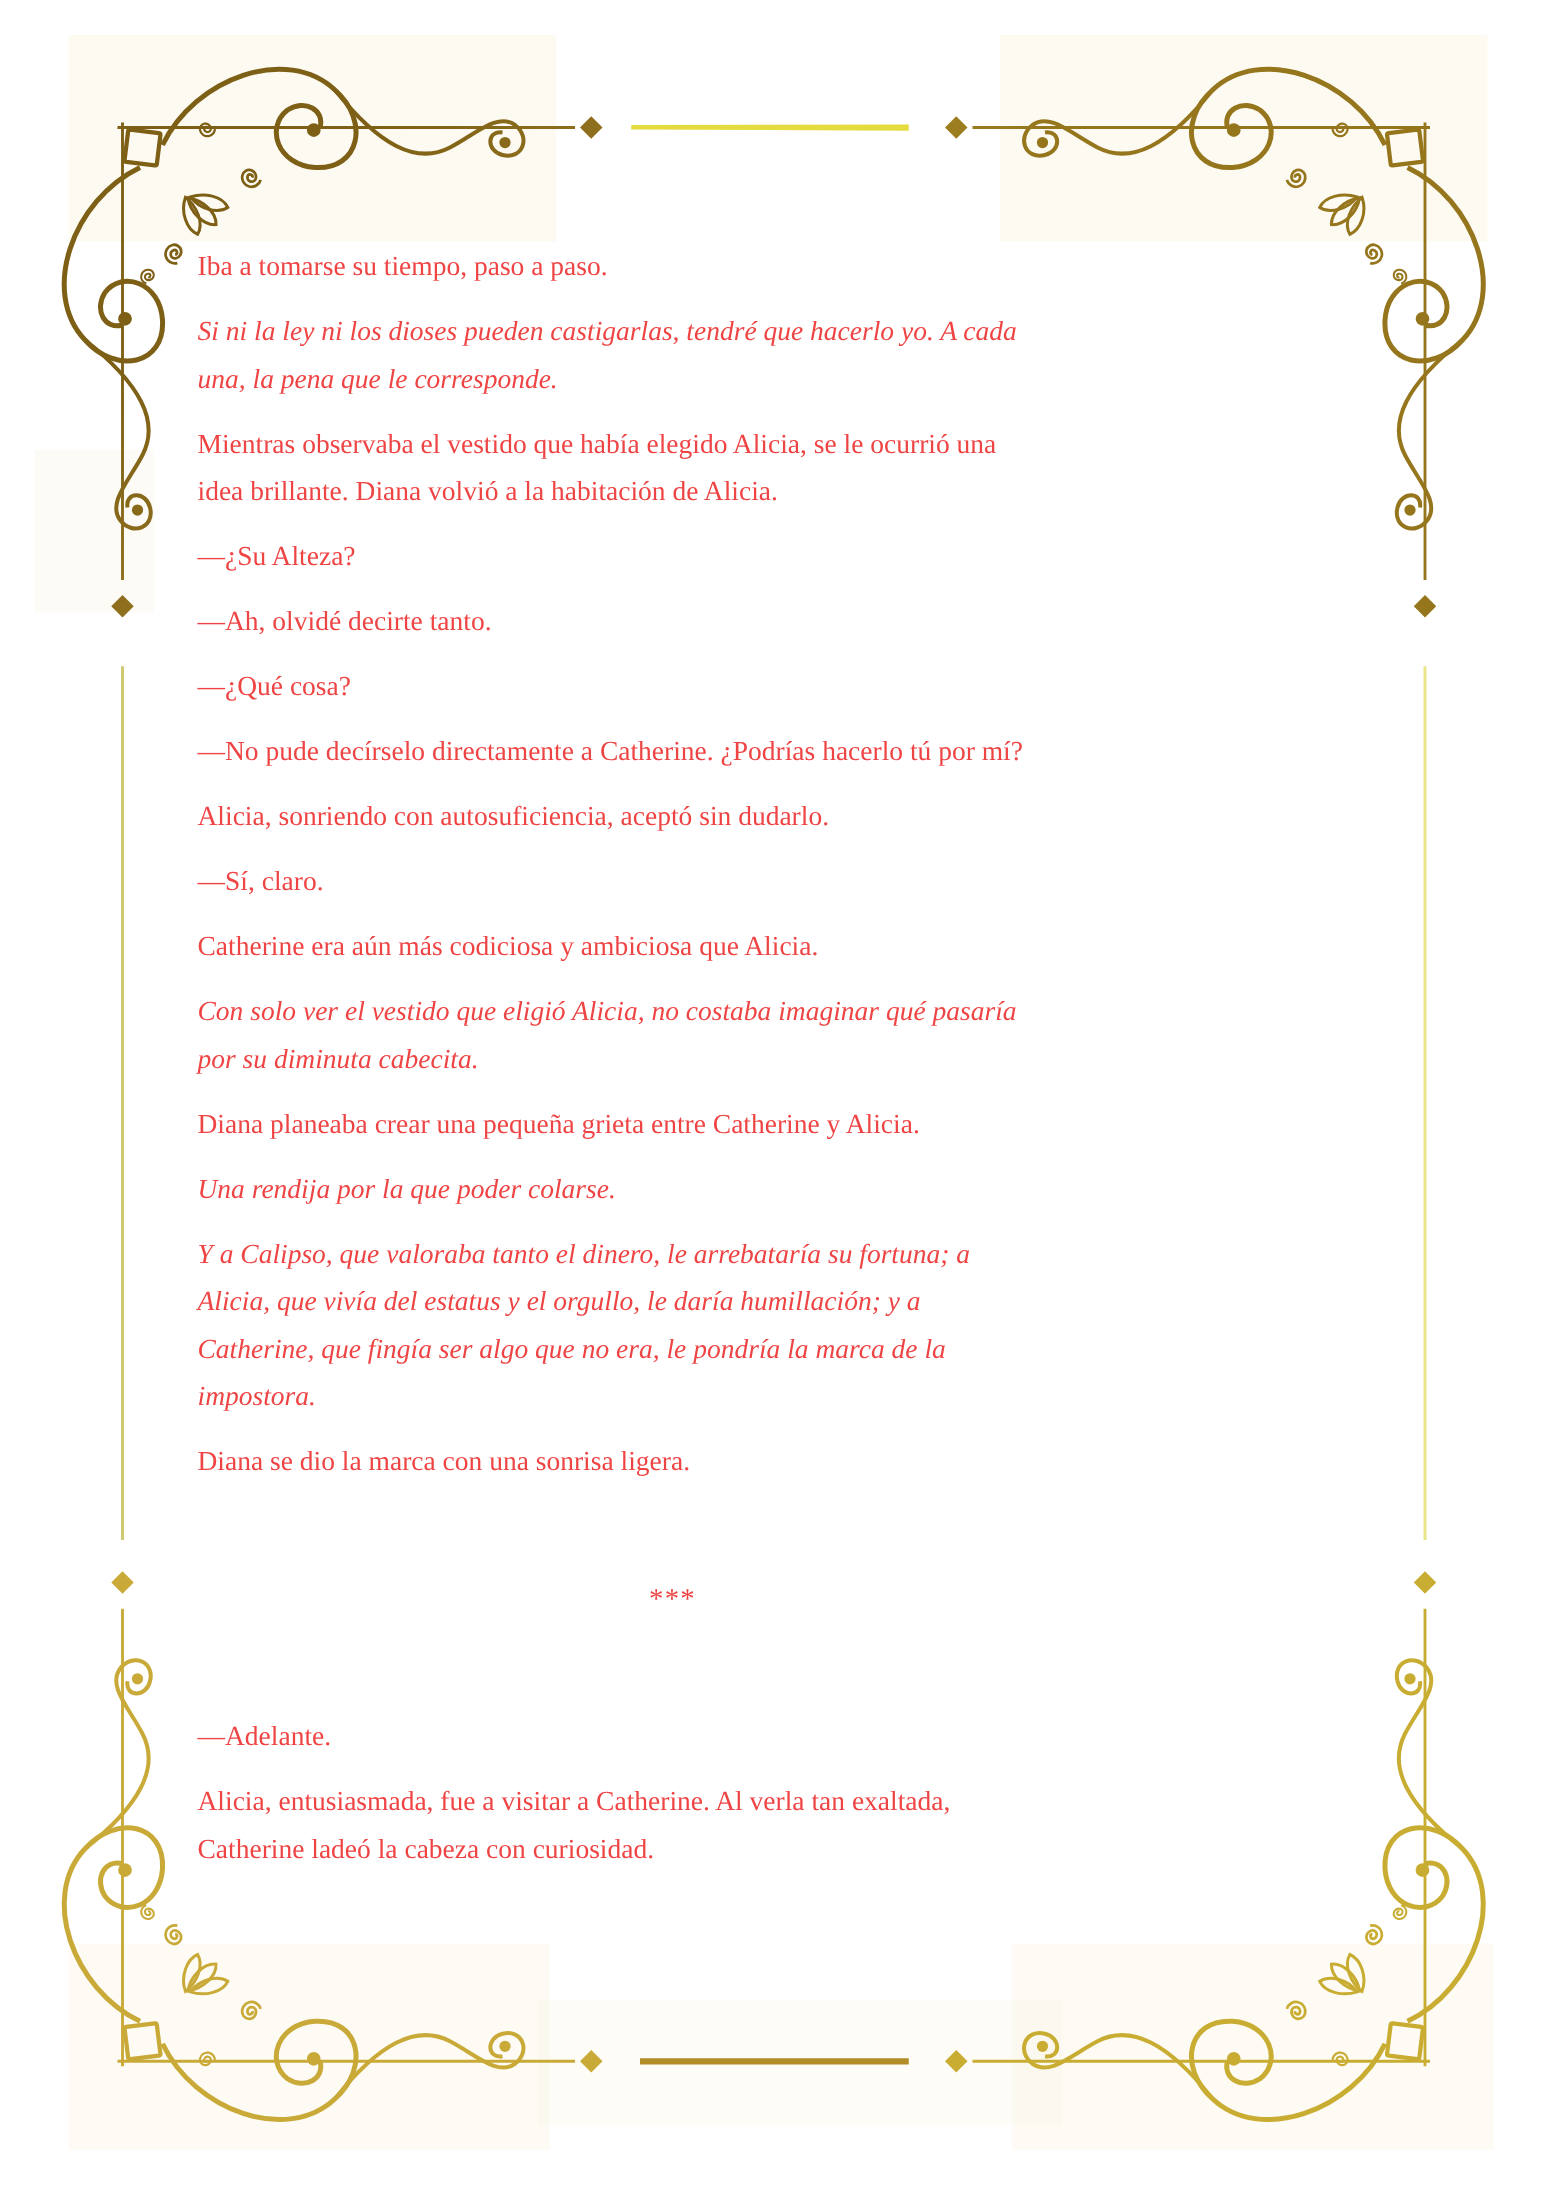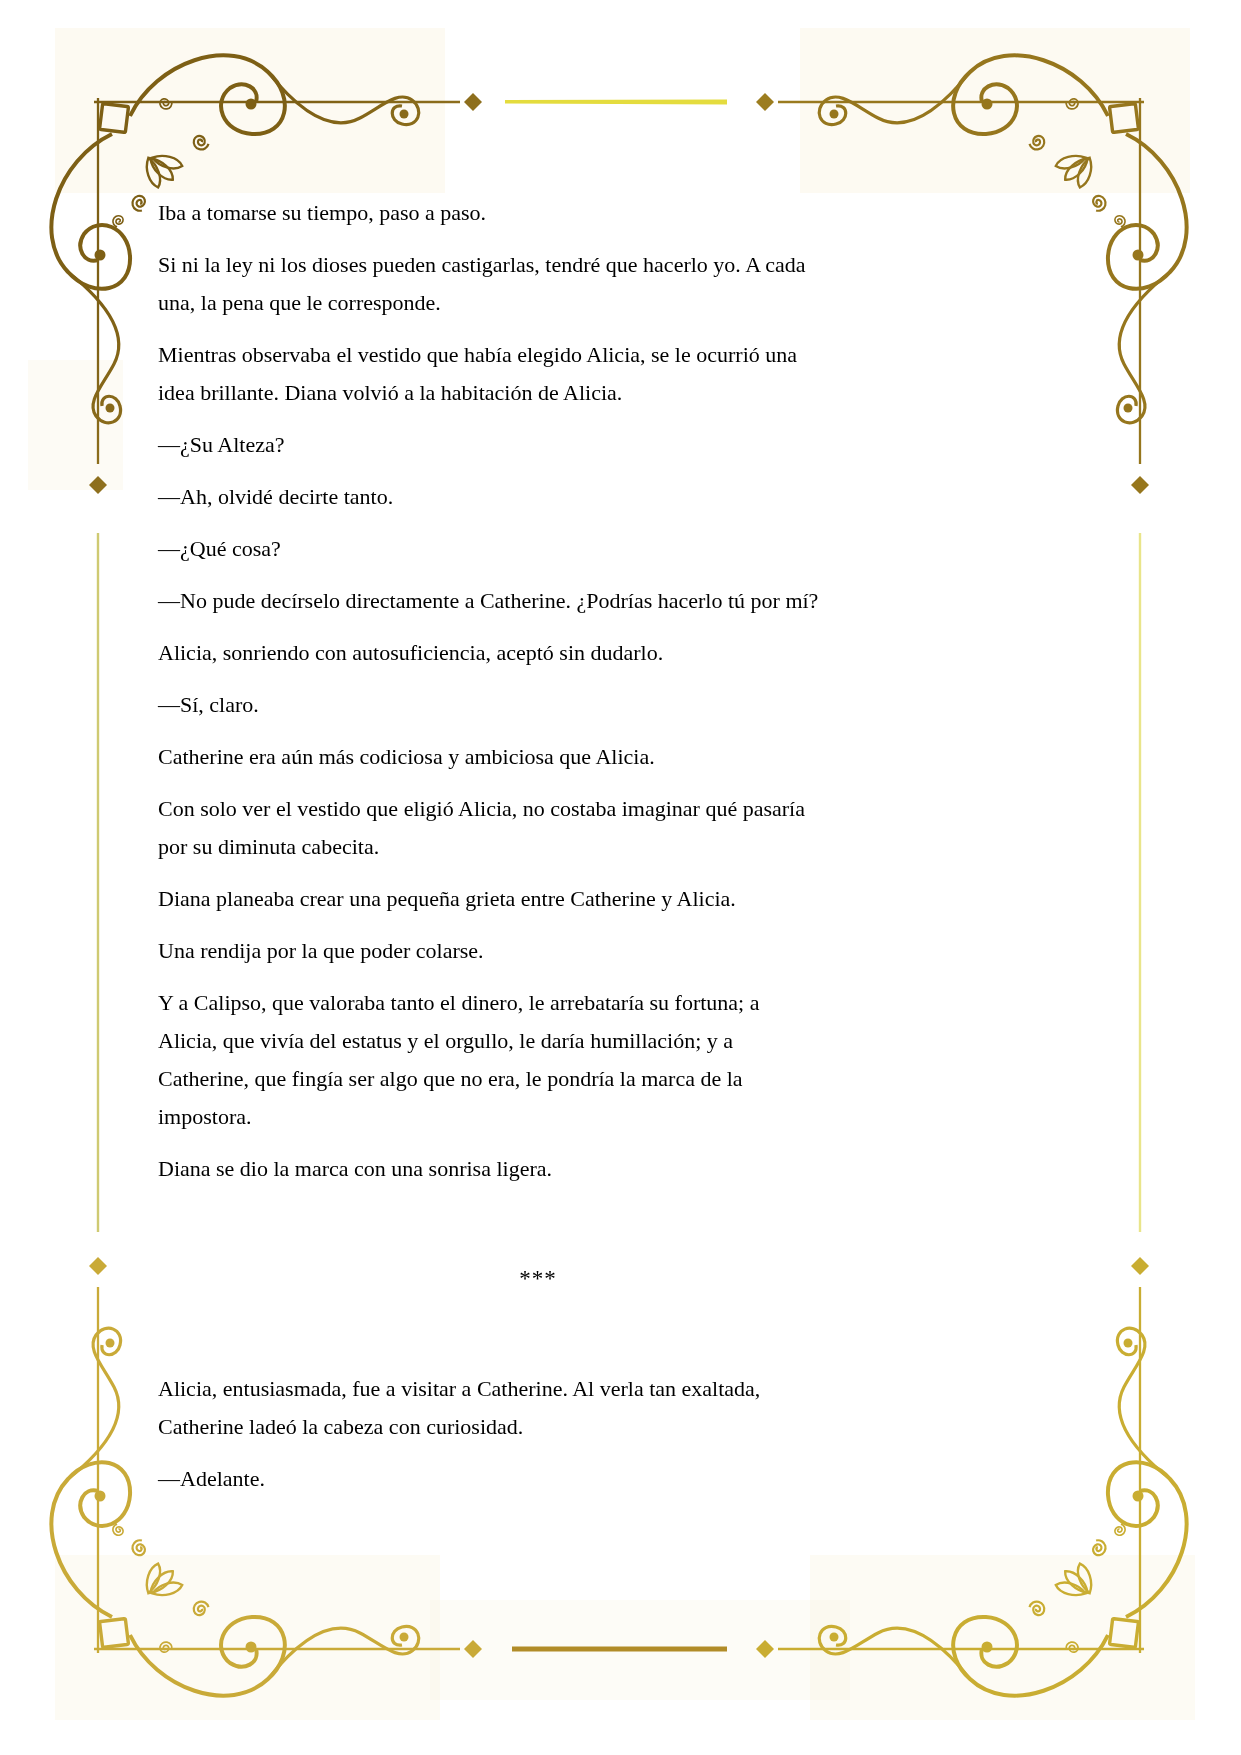--- a/index.html
+++ b/index.html
@@ -4,24 +4,24 @@
 <style>
   html,body{margin:0;padding:0;}
   body{
     width:1241px;height:1755px;position:relative;overflow:hidden;
     background:#ffffff;
     font-family:"Liberation Serif","DejaVu Serif",serif;
   }
   .frame-svg{position:absolute;inset:0;width:1241px;height:1755px;display:block;}
   .story{
     position:absolute;left:158px;top:194px;width:910px;
-    font-size:22px;line-height:38px;color:#000000;
+    font-size:22px;line-height:38px;color:#ef4444;
   }
   .story p{margin:0 0 14px 0;white-space:pre-line;}
-  .story p.italic{}
+  .story p.italic{font-style:italic;}
   .story p.separator{
     width:760px;text-align:center;margin:72px 0 72px 0;
     letter-spacing:1px;font-size:23px;
   }
 </style>
 </head>
 <body>
 
 <svg class="frame-svg" viewBox="0 0 1241 1755" xmlns="http://www.w3.org/2000/svg">
   <defs>
@@ -113,16 +113,16 @@
     <p class="italic">Con solo ver el vestido que eligió Alicia, no costaba imaginar qué pasaría
 por su diminuta cabecita.</p>
     <p class="normal">Diana planeaba crear una pequeña grieta entre Catherine y Alicia.</p>
     <p class="italic">Una rendija por la que poder colarse.</p>
     <p class="italic">Y a Calipso, que valoraba tanto el dinero, le arrebataría su fortuna; a
 Alicia, que vivía del estatus y el orgullo, le daría humillación; y a
 Catherine, que fingía ser algo que no era, le pondría la marca de la
 impostora.</p>
     <p class="normal">Diana se dio la marca con una sonrisa ligera.</p>
     <p class="separator">***</p>
+    <p class="normal">—Adelante.</p>
     <p class="normal">Alicia, entusiasmada, fue a visitar a Catherine. Al verla tan exaltada,
 Catherine ladeó la cabeza con curiosidad.</p>
-    <p class="normal">—Adelante.</p>
   </div>
 
 </body></html>

